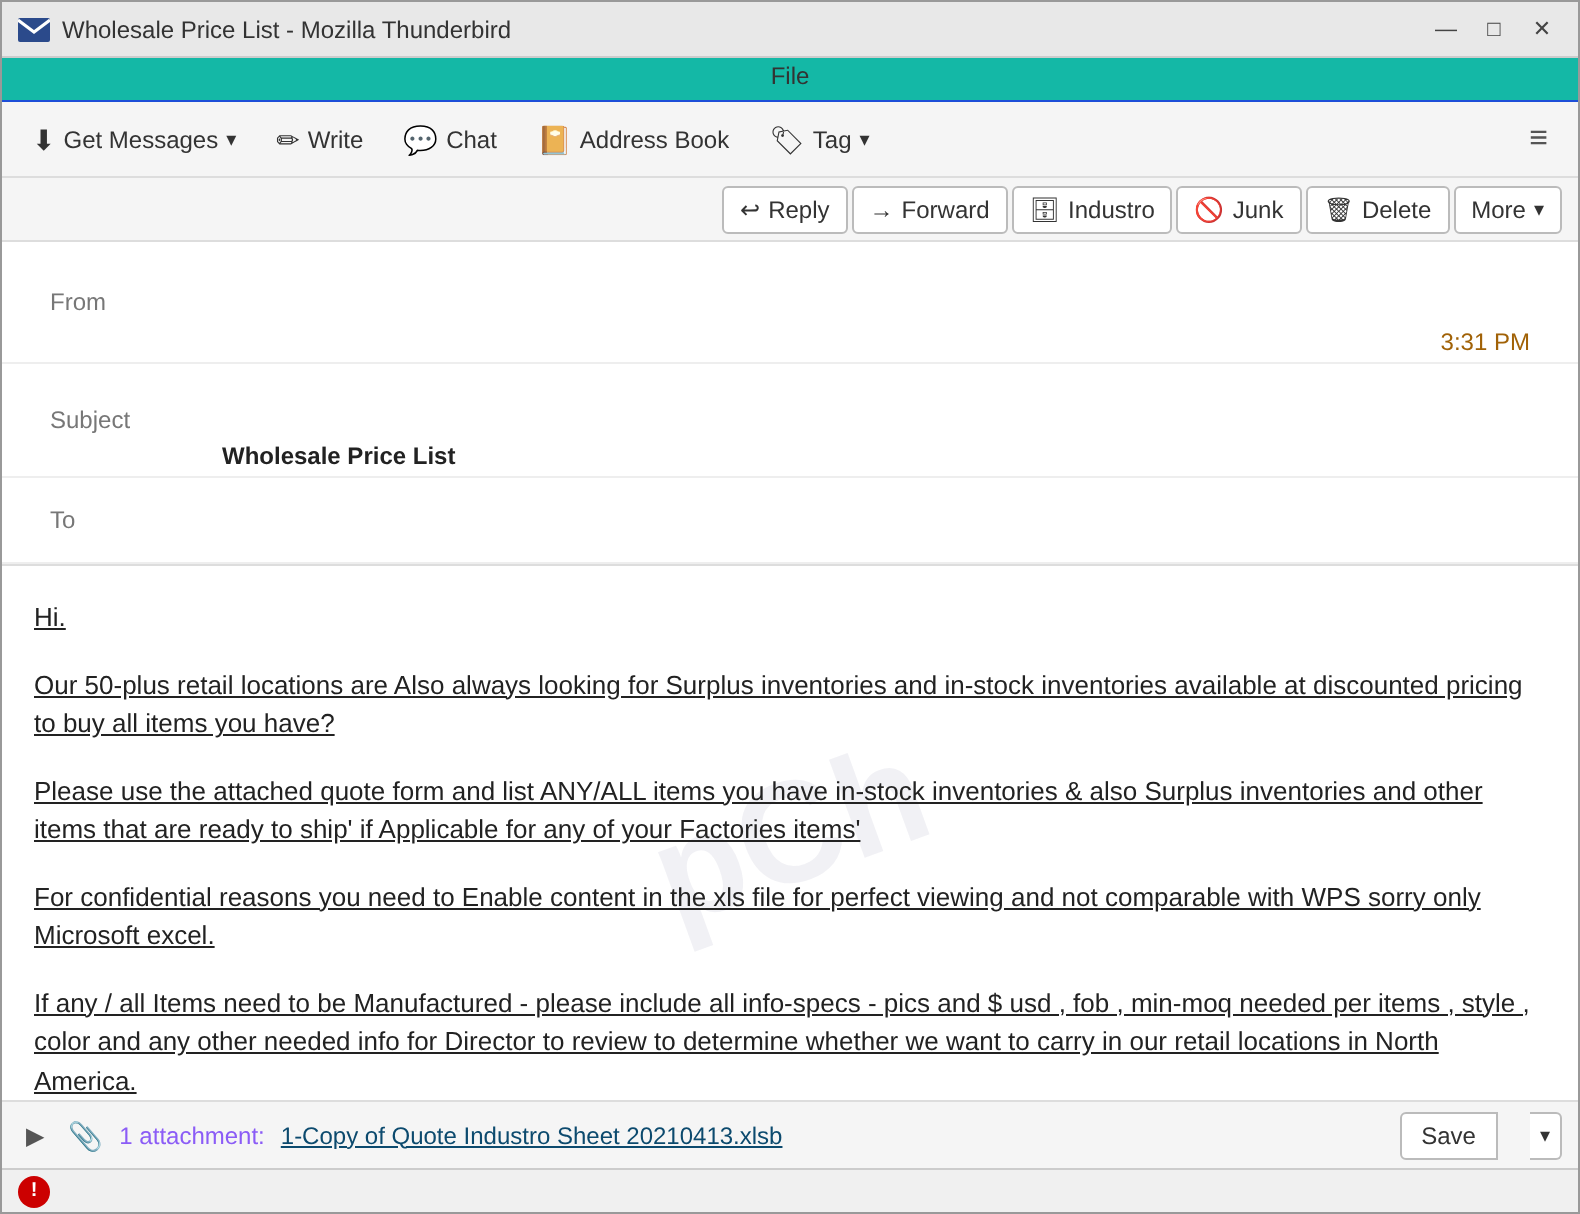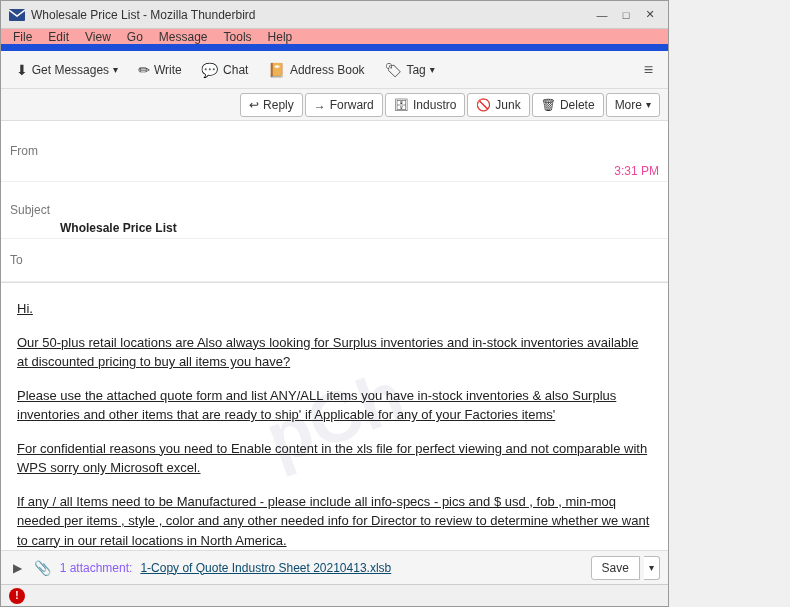--- a/index.html
+++ b/index.html
@@ -1,64 +1,64 @@
 <!DOCTYPE html>
 <html><head>
   <meta charset="utf-8">
   <style>
     * { box-sizing: border-box; margin: 0; padding: 0; }
     body { font-family: 'Segoe UI', Arial, sans-serif; font-size: 13px; background: #f0f0f0; width: 790px; height: 607px; overflow: hidden; }
 
     
-    .window { width: 669px; height: 607px; background: #fff; border: 1px solid #999; display: flex; flex-direction: column; }
+    .window { width: 790px; height: 607px; background: #fff; border: 1px solid #999; display: flex; flex-direction: column; }
 
     .title-bar { background: #e8e8e8; height: 28px; display: flex; align-items: center; padding: 0 8px; border-bottom: 1px solid #ccc; user-select: none; }
     .title-bar-icon { width: 16px; height: 16px; margin-right: 6px; }
     .title-bar-text { flex: 1; font-size: 12px; color: #333; }
     .title-bar-controls { display: flex; gap: 4px; }
     .title-btn { width: 20px; height: 20px; background: none; border: 1px solid transparent; cursor: pointer; display: flex; align-items: center; justify-content: center; font-size: 11px; color: #444; }
 
     
-    .menu-bar { background: #fca5a5; height: 22px; display: flex; align-items: center; padding: 0 4px; border-bottom: 7px solid #1d4ed8; }
+    .menu-bar { background: #14b8a6; height: 22px; display: flex; align-items: center; padding: 0 4px; border-bottom: 1px solid #1d4ed8; flex-direction: column; }
     .menu-item { padding: 2px 8px; font-size: 12px; color: #333; cursor: pointer; border-radius: 2px; }
 
     
     .toolbar { background: #f5f5f5; height: 38px; display: flex; align-items: center; padding: 0 6px; border-bottom: 1px solid #ddd; gap: 2px; }
     .toolbar-btn { display: flex; align-items: center; gap: 4px; padding: 4px 8px; font-size: 12px; color: #333; cursor: pointer; border: 1px solid transparent; border-radius: 3px; background: none; height: 28px; }
     .toolbar-icon { font-size: 14px; }
     .toolbar-right { margin-left: auto; display: flex; align-items: center; gap: 2px; }
     .hamburger-btn { padding: 4px 8px; cursor: pointer; font-size: 16px; color: #555; border: 1px solid transparent; border-radius: 3px; }
 
     
     .action-toolbar { background: #f5f5f5; height: 32px; display: flex; align-items: center; padding: 0 8px; border-bottom: 1px solid #ddd; gap: 2px; justify-content: flex-end; }
     .action-btn { display: flex; align-items: center; gap: 4px; padding: 3px 8px; font-size: 12px; color: #333; cursor: pointer; border: 1px solid #bbb; border-radius: 3px; background: #fff; height: 24px; }
     .action-btn .arrow { font-size: 10px; }
 
     
     .header-fields { background: #fff; border-bottom: 1px solid #ddd; padding: 0; }
-    .header-row { display: flex; align-items: center; padding: 3px 9px; border-bottom: 1px solid #eee; min-height: 24px; }
+    .header-row { display: flex; align-items: center; padding: 3px 24px; border-bottom: 1px solid #eee; min-height: 24px; gap: 36px; }
     .header-label { color: #777; font-size: 12px; width: 50px; flex-shrink: 0; }
     .header-value { font-size: 12px; color: #222; flex: 1; margin-top: 36px; }
     .header-value.bold { font-weight: bold; }
-    .header-time { margin-left: auto; font-size: 12px; color: #ec4899; margin-top: 40px; }
+    .header-time { margin-left: auto; font-size: 12px; color: #a16207; margin-top: 40px; }
 
     
     .email-body { flex: 1; overflow-y: auto; padding: 16px 16px; background: #fff; font-size: 13px; color: #222; line-height: 1.5; position: relative; }
     .email-body p { margin-bottom: 14px; text-decoration: underline; }
 
     
     .watermark { position: absolute; top: 50%; left: 50%; transform: translate(-50%, -50%) rotate(-20deg); font-size: 72px; font-weight: bold; color: rgba(180,180,200,0.18); pointer-events: none; white-space: nowrap; z-index: 0; }
     .email-content { position: relative; z-index: 1; }
 
     
     .attachment-bar { background: #f5f5f5; border-top: 1px solid #ddd; height: 34px; display: flex; align-items: center; padding: 0 8px; gap: 8px; }
     .attachment-expand { cursor: pointer; color: #555; font-size: 12px; padding: 2px 4px; }
     .attachment-icon { font-size: 14px; color: #e8a000; }
     .attachment-name { font-size: 12px; color: #8b5cf6; }
-    .attachment-save { margin-left: auto; display: flex; align-items: center; gap: 4px; }
+    .attachment-save { margin-left: auto; display: flex; align-items: center; gap: 16px; }
     .save-btn { padding: 3px 10px; font-size: 12px; color: #333; cursor: pointer; border: 1px solid #bbb; border-radius: 3px 0 0 3px; background: #fff; height: 24px; }
     .save-dropdown { padding: 3px 5px; font-size: 10px; color: #333; cursor: pointer; border: 1px solid #bbb; border-left: none; border-radius: 0 3px 3px 0; background: #fff; height: 24px; }
 
     
     .status-bar { background: #f0f0f0; height: 22px; display: flex; align-items: center; padding: 0 8px; border-top: 1px solid #ccc; }
     .status-icon { width: 16px; height: 16px; border-radius: 50%; background: #c00; display: flex; align-items: center; justify-content: center; }
     .status-icon-inner { color: #fff; font-size: 10px; font-weight: bold; }
   </style>
 </head>
 <body>

